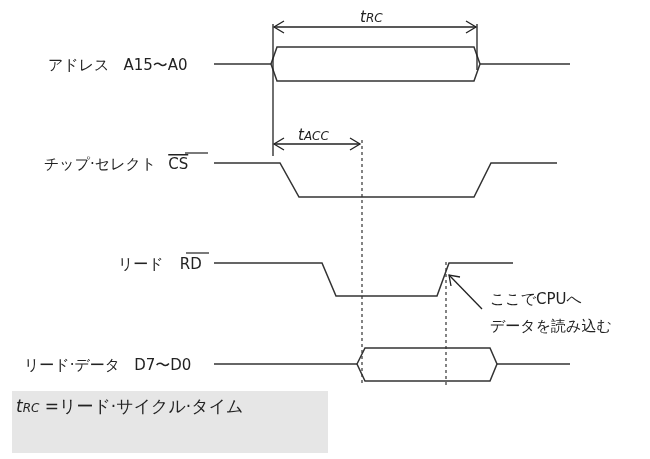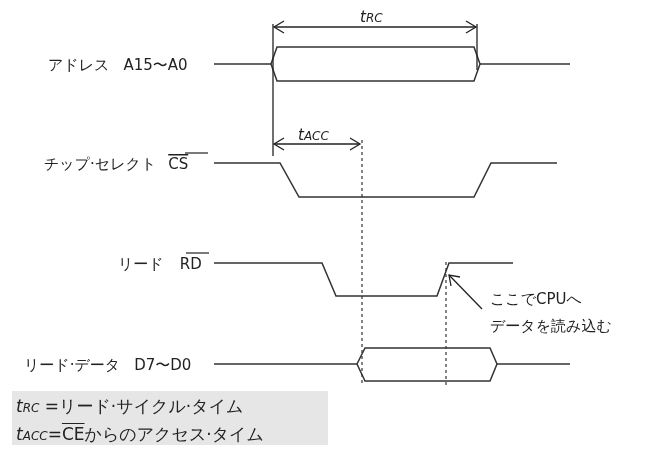--- a/index.html
+++ b/index.html
@@ -2,21 +2,21 @@
 <html><head>
 <meta charset="utf-8">
 <style>
   html, body { margin:0; padding:0; background:#ffffff; }
   body { width:650px; height:459px; position:relative; overflow:hidden;
          font-family:"DejaVu Sans", sans-serif; color:#222; }
   svg { position:absolute; left:0; top:0; }
   .sig-label { font-family:"DejaVu Sans", sans-serif; font-size:15px; fill:#222; }
   .tlabel { font-family:"DejaVu Sans", sans-serif; font-size:15px; fill:#222; font-style:italic; }
   .note { font-family:"DejaVu Sans", sans-serif; font-size:15px; fill:#222; }
-  .legend { position:absolute; left:12px; top:391px; width:316px; height:54px;
+  .legend { position:absolute; left:12px; top:391px; width:316px; height:62px;
             background:#e6e6e6; }
   .legend-line { position:absolute; left:4px; font-size:17px; white-space:nowrap;
                  font-family:"DejaVu Sans", sans-serif; color:#222; }
   .legend-line .sym { font-style:italic; }
   .legend-line .sub { font-style:italic; font-size:12px; }
   .ovl { text-decoration:overline; }
 </style>
 </head>
 <body>
 
@@ -69,16 +69,13 @@
     <line x1="214" y1="364" x2="357" y2="364"></line>
     <polygon points="357,364 365,348 490,348 497,364 490,381 365,381"></polygon>
     <line x1="497" y1="364" x2="570" y2="364"></line>
   </g>
 </svg>
 
 <div class="legend">
   <div class="legend-line" style="top:4px;">
     <span class="sym">t</span><span class="sub">RC</span><span> =</span><span>リード·サイクル·タイム</span>
   </div>
-  <div class="legend-line" style="top:32px;">
-    <span class="sym">t</span><span class="sub">ACC</span><span>=</span><span class="ovl">CE</span><span>からのアクセス·タイム</span>
-  </div>
 </div>
 
 </body></html>

